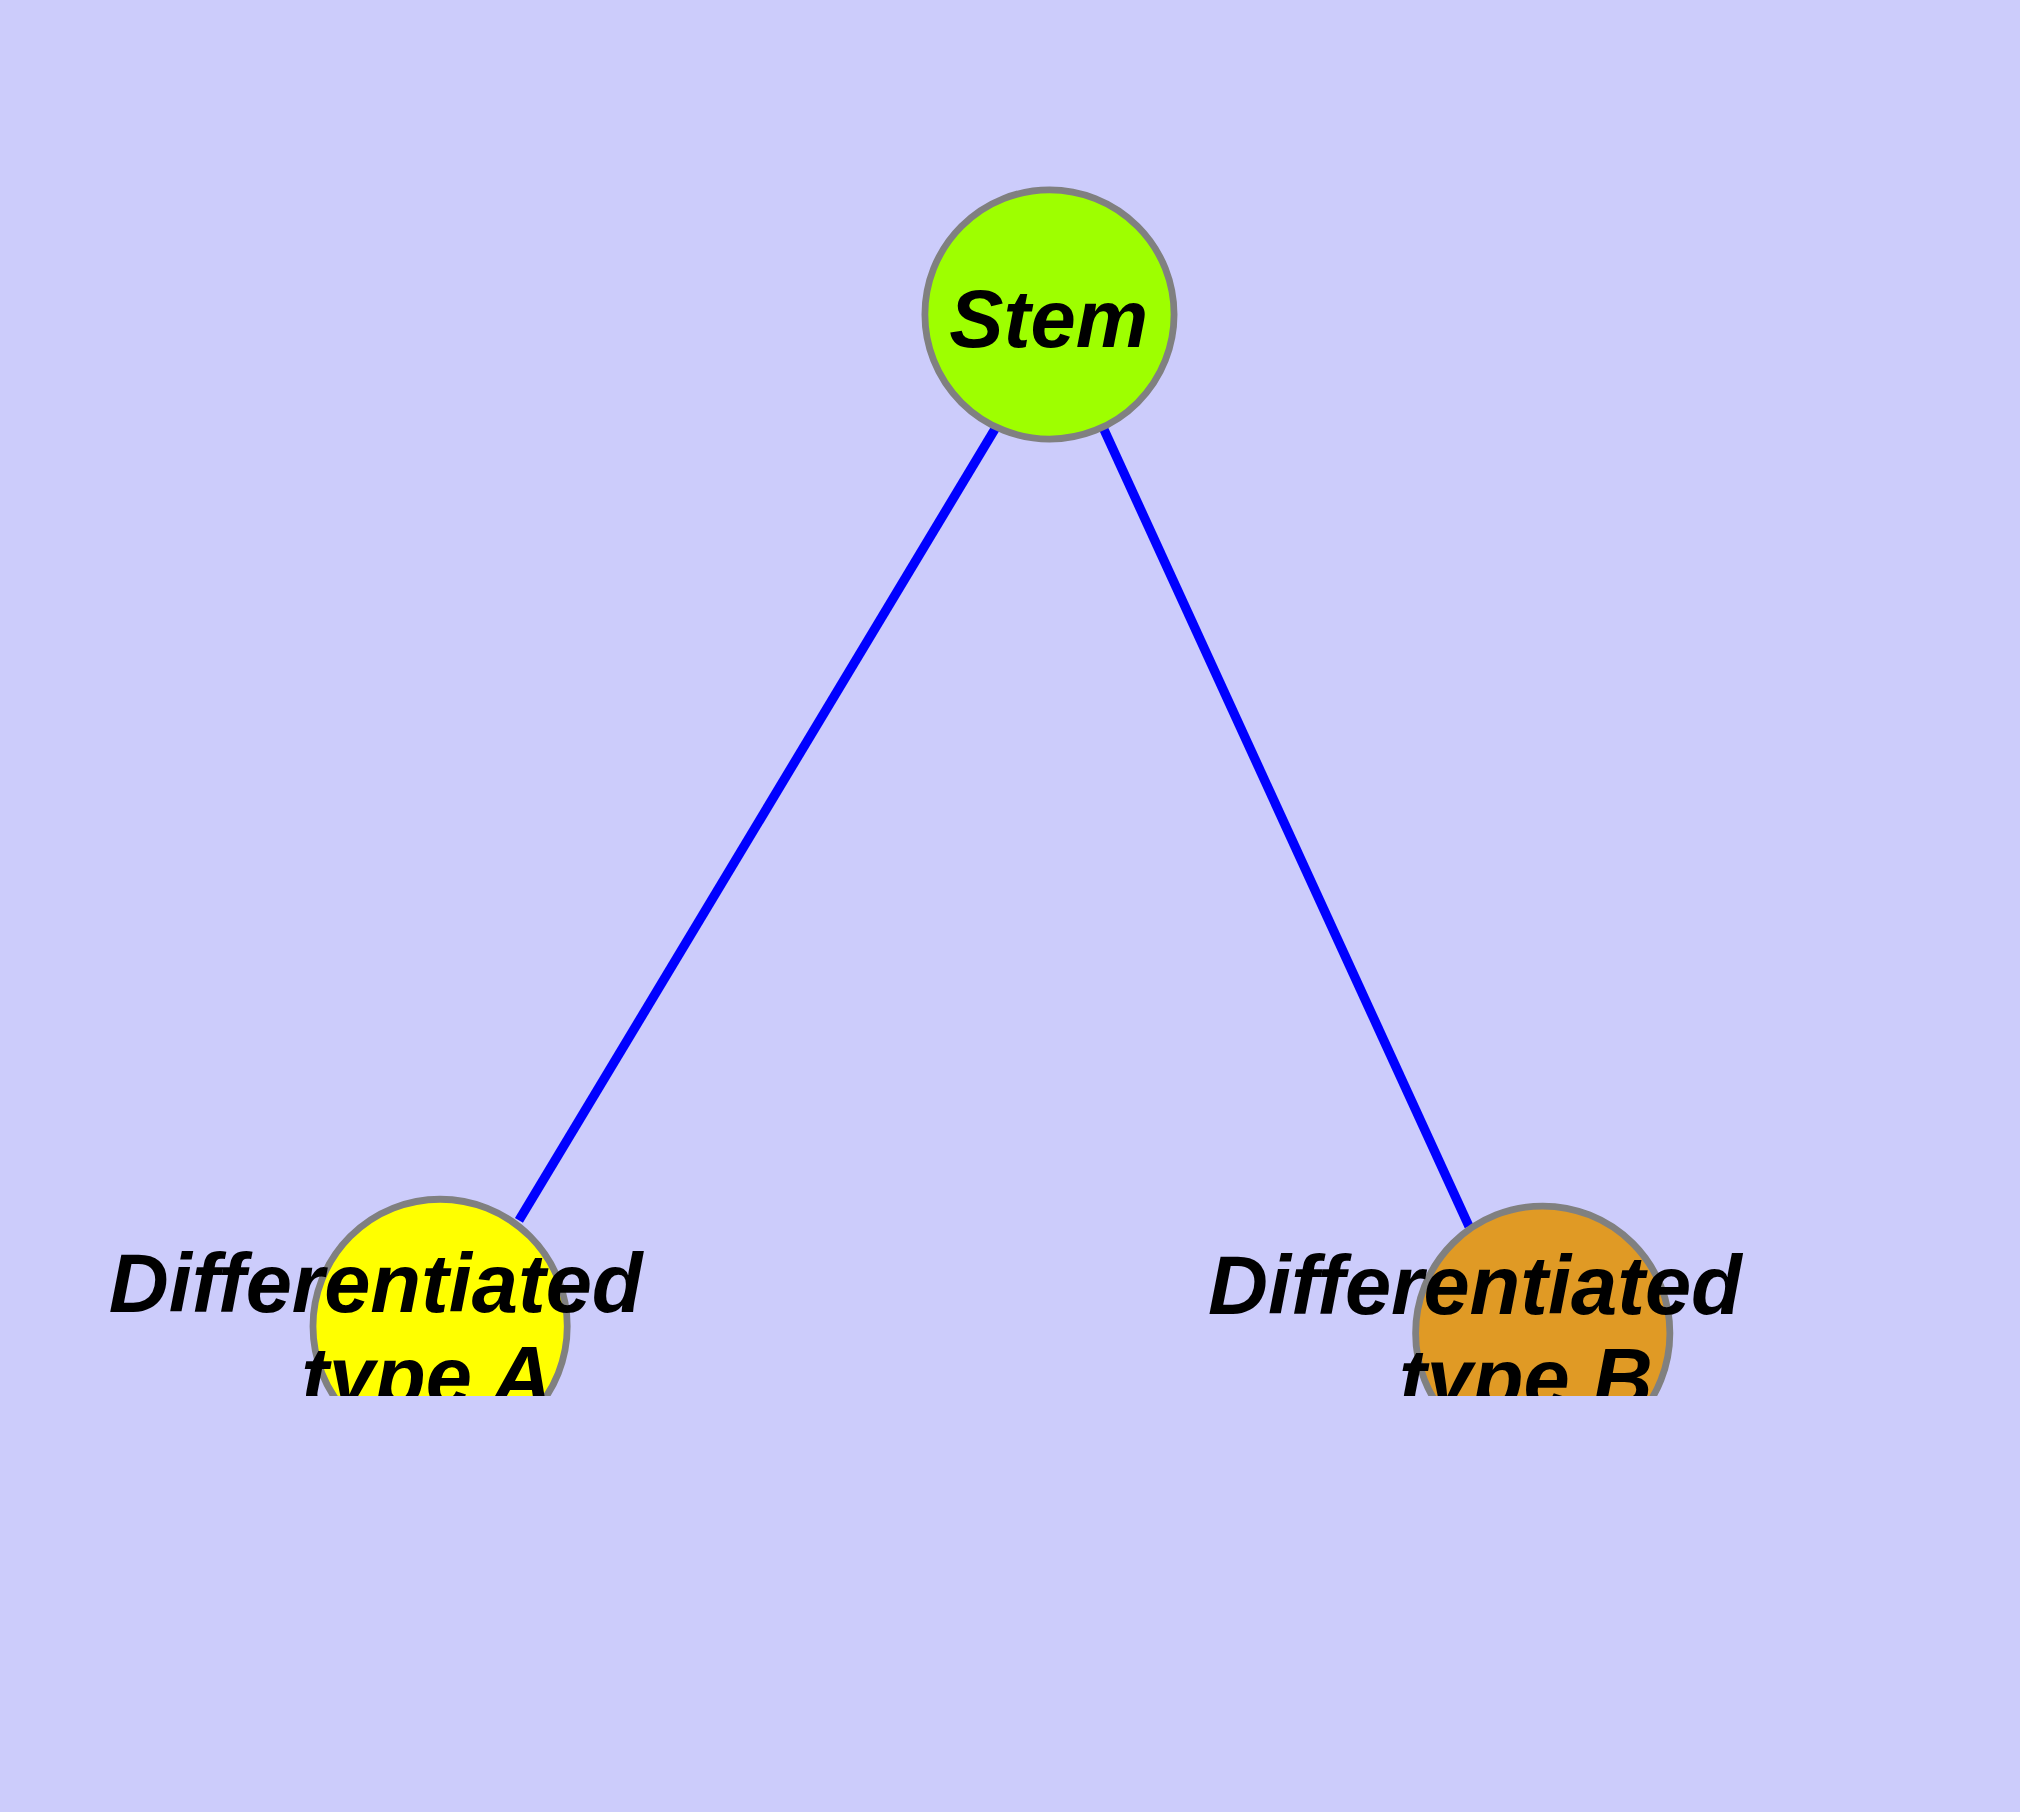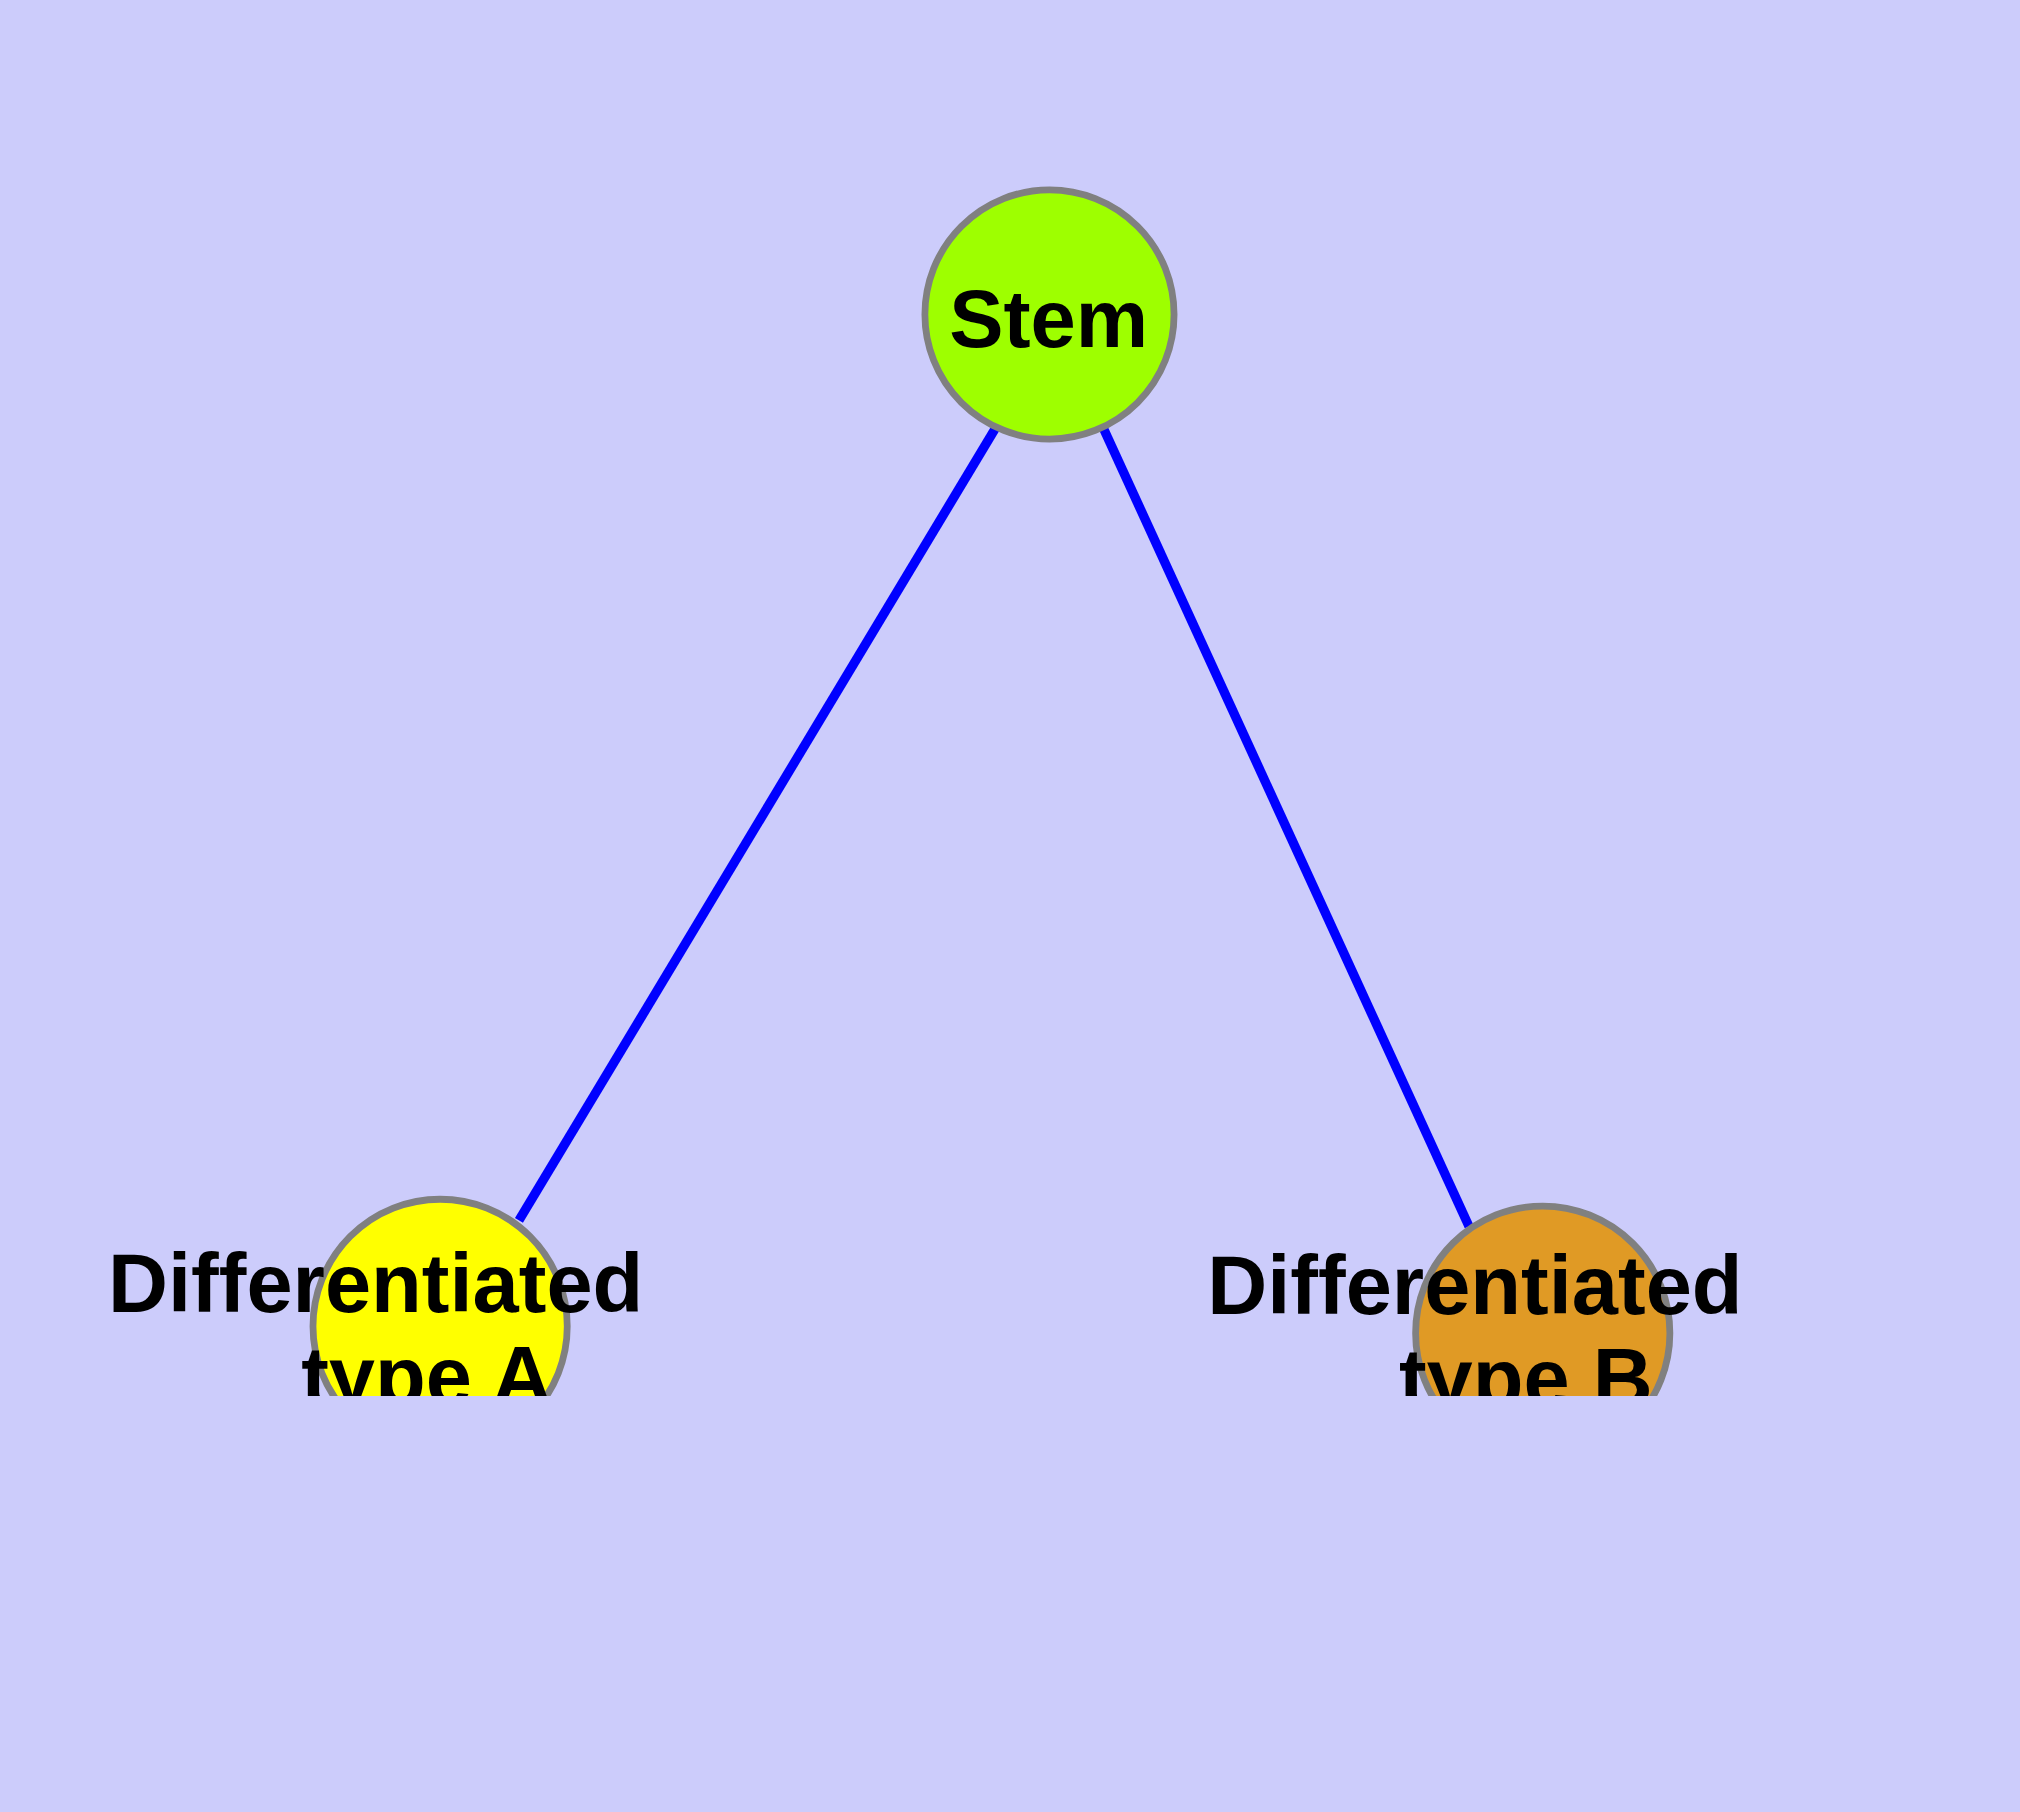--- a/index.html
+++ b/index.html
@@ -8,20 +8,21 @@
     padding: 0;
     background: #ccccfb;
   }
   #canvas {
     position: relative;
     width: 2021px;
     height: 1396px;
     background: #ccccfb;
     overflow: hidden;
     font-family: "Liberation Sans", sans-serif;
+    font-style: italic;
   }
   #graph-svg {
     position: absolute;
     left: 0;
     top: 0;
     width: 2021px;
     height: 1812px;
     display: block;
   }
   .node-label {

